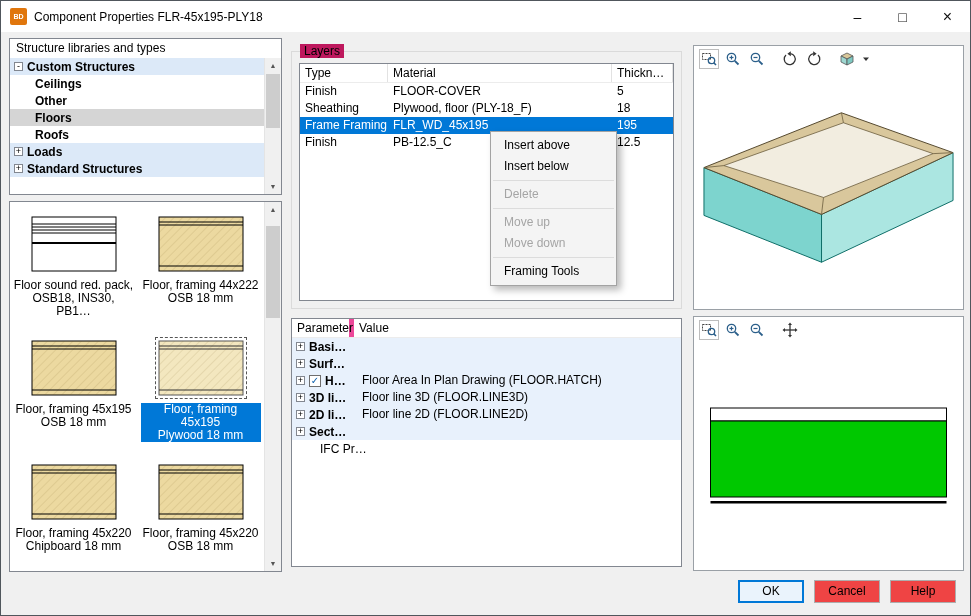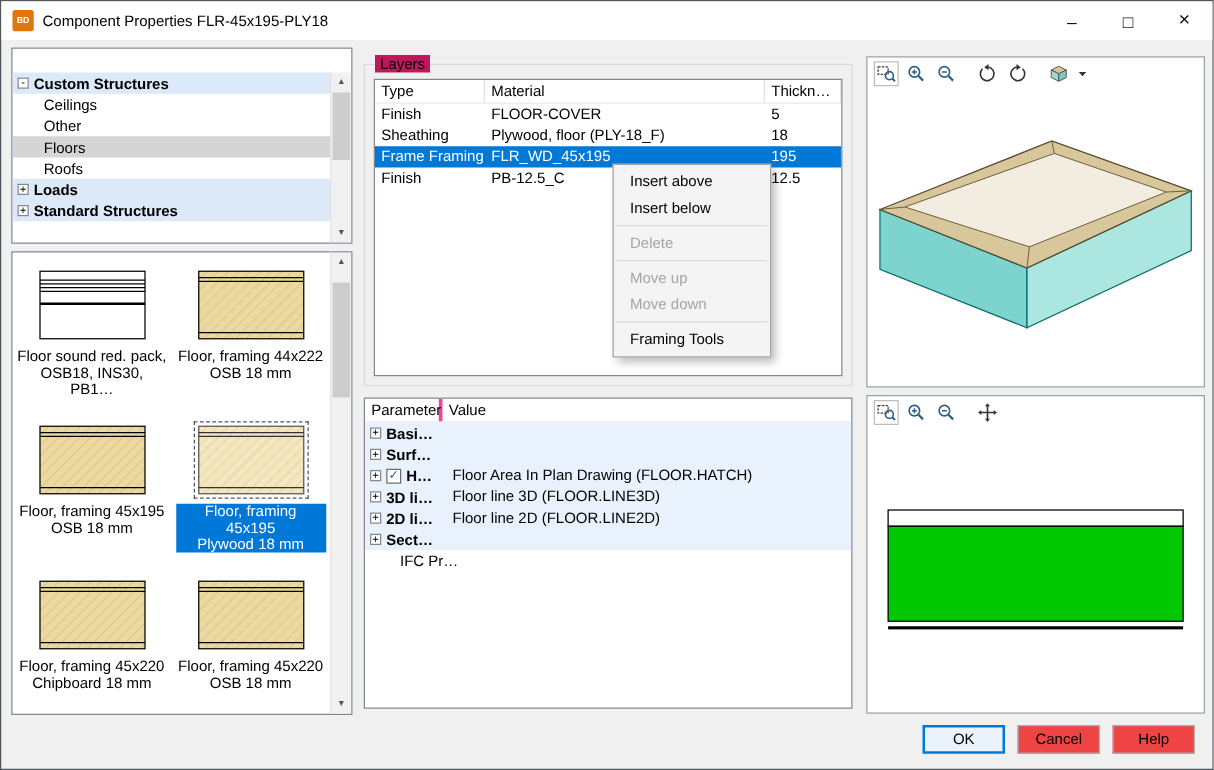--- a/index.html
+++ b/index.html
@@ -14,21 +14,21 @@
   .caption-controls{margin-left:auto;display:flex;height:31px;}
   .cap-btn{width:45px;display:flex;align-items:center;justify-content:center;font-size:14px;color:#111;}
 
   
   .panel{position:absolute;background:#fff;border:1px solid #828790;overflow:hidden;}
 
   
   .tree-panel{left:8px;top:37px;width:273px;height:157px;}
   .tree-header{height:19px;line-height:19px;padding-left:6px;}
   .tree-rows{position:absolute;left:0;top:19px;right:17px;bottom:0;}
-  .tree-row{height:17px;display:flex;align-items:center;position:relative;}
+  .tree-row{height:17px;display:flex;align-items:center;position:relative;font-weight:bold;}
   .tree-row.cat{background:#dce9f8;font-weight:700;}
   .tree-row.sel{background:#d5d5d5;}
   .tree-row.child{padding-left:21px;}
   .expander{width:9px;height:9px;border:1px solid #828790;background:#fff;font-size:9px;font-weight:400;display:flex;align-items:center;justify-content:center;margin-left:4px;flex:none;line-height:1;}
   .tree-label{margin-left:4px;white-space:nowrap;}
 
   
   .scrollbar{position:absolute;top:0;right:0;bottom:0;width:17px;background:#f0f0f0;border-left:1px solid #e4e4e4;}
   .scrollbar.below-header{top:19px;}
   .sb-btn{position:absolute;left:0;width:16px;height:15px;color:#555;font-size:7px;display:flex;align-items:center;justify-content:center;}
@@ -60,21 +60,21 @@
 
   
   .context-menu{position:absolute;left:489px;top:130px;width:127px;background:#f4f4f4;border:1px solid #a3a3a3;box-shadow:4px 4px 7px rgba(0,0,0,0.28);padding:3px 0;z-index:50;}
   .menu-item{height:21px;line-height:21px;padding-left:13px;font-size:12px;white-space:nowrap;}
   .menu-item.disabled{color:#a5a5a5;}
   .menu-sep{height:1px;background:#dcdcdc;margin:3px 2px;}
 
   
   .param-panel{left:290px;top:317px;width:391px;height:249px;}
   .pt-header{display:flex;height:19px;border-bottom:1px solid #ececec;}
-  .pt-h1{width:62px;flex:none;padding-left:5px;line-height:18px;border-right:3px solid #ec4899;}
+  .pt-h1{width:62px;flex:none;padding-left:5px;line-height:18px;border-right:5px solid #ec4899;}
   .pt-h2{flex:1;padding-left:5px;line-height:18px;}
   .pt-row{position:relative;height:17px;display:flex;align-items:center;}
   .pt-row.group{background:#e8f1fc;}
   .pt-name{font-weight:700;margin-left:4px;white-space:nowrap;}
   .pt-row.plain .pt-name{font-weight:400;margin-left:28px;}
   .pt-check{width:12px;height:12px;border:1px solid #6e6e6e;background:#fff;margin-left:4px;flex:none;font-size:10px;line-height:10px;text-align:center;color:#0b5fad;}
   .pt-value{position:absolute;left:70px;top:0;line-height:17px;white-space:nowrap;}
 
   
   .preview{position:absolute;background:#fff;border:1px solid #9aa0a6;overflow:hidden;}
@@ -109,20 +109,21 @@
     <div class="app-icon">BD</div>
     <div class="title-text">Component Properties FLR-45x195-PLY18</div>
     <div class="caption-controls">
       <div class="cap-btn">–</div>
       <div class="cap-btn">□</div>
       <div class="cap-btn" style="font-size:16px">×</div>
     </div>
   </div>
 
   <div class="panel tree-panel">
+    <div class="tree-header">Structure libraries and types</div>
     <div class="tree-rows">
       <div class="tree-row cat">
         <span class="expander">-</span>
         <span class="tree-label">Custom Structures</span>
       </div>
       <div class="tree-row child">
         <span class="tree-label">Ceilings</span>
       </div>
       <div class="tree-row child">
         <span class="tree-label">Other</span>

